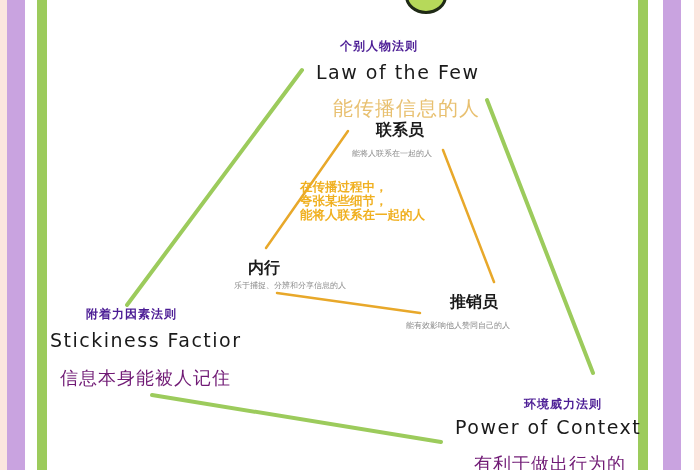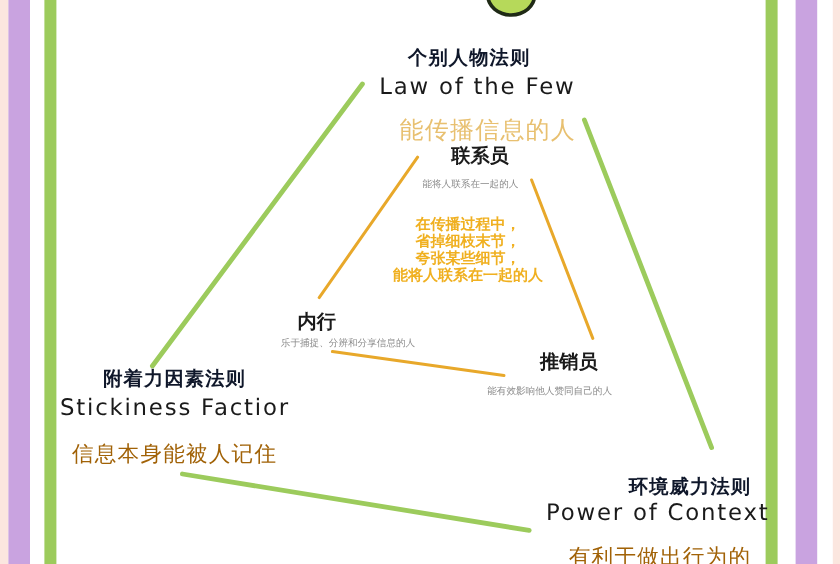--- a/index.html
+++ b/index.html
@@ -14,29 +14,29 @@
   .bar-green-l { position: absolute; left: 37px; top: 0; width: 10px; height: 470px; background: #9ccb5c; }
 
   .top-circle {
     position: absolute; left: 405px; top: -22px; width: 36px; height: 30px;
     border-radius: 50%; background: #b6d95a; border: 3px solid #1f2a16;
   }
 
   svg.lines { position: absolute; left: 0; top: 0; }
 
   .txt { position: absolute; white-space: nowrap; }
-  .zh-title { font-family: "DejaVu Sans", sans-serif; font-weight: bold; font-size: 16px; color: #0f172a; letter-spacing: 1px; }
+  .zh-title { font-family: "DejaVu Sans", sans-serif; font-weight: bold; font-size: 12px; color: #4c1d95; letter-spacing: 1px; }
   .en-title { font-family: "DejaVu Sans", sans-serif; font-size: 19px; color: #1a1a1a; letter-spacing: 1.5px; }
   .desc-orange { font-size: 20px; color: #e8c070; letter-spacing: 1px; }
-  .desc-gray { font-size: 18px; color: #a16207; letter-spacing: 1px; }
+  .desc-gray { font-size: 18px; color: #701a75; letter-spacing: 1px; }
   .role { font-size: 16px; font-weight: bold; color: #1a1a1a; }
   .role-desc { font-size: 8px; color: #8a8a8a; }
   .center-text {
     position: absolute; left: 300px; top: 180px; width: 180px;
-    text-align: center; font-size: 12.5px; font-weight: bold; color: #f0b020; line-height: 14px;
+    font-size: 12.5px; font-weight: bold; color: #f0b020; line-height: 14px;
   }
 </style>
 </head>
 <body>
 
 <div class="edge-pink-l"></div>
 <div class="bar-purple-l"></div>
 <div class="bar-green-l"></div>
 
 <div style="position:absolute;left:638px;top:0;width:10px;height:470px;background:#9ccb5c;"></div>
@@ -58,21 +58,20 @@
 
 <div class="txt zh-title" style="left:340px;top:38px;">个别人物法则</div>
 <div class="txt en-title" style="left:316px;top:61px;">Law of the Few</div>
 <div class="txt desc-orange" style="left:333px;top:95px;">能传播信息的人</div>
 
 <div class="txt role" style="left:376px;top:120px;">联系员</div>
 <div class="txt role-desc" style="left:352px;top:148px;">能将人联系在一起的人</div>
 
 <div class="center-text">
   <div>在传播过程中，</div>
-  <div>省掉细枝末节，</div>
   <div>夸张某些细节，</div>
   <div>能将人联系在一起的人</div>
 </div>
 
 <div class="txt role" style="left:248px;top:258px;">内行</div>
 <div class="txt role-desc" style="left:234px;top:280px;">乐于捕捉、分辨和分享信息的人</div>
 
 <div class="txt role" style="left:450px;top:292px;">推销员</div>
 <div class="txt role-desc" style="left:406px;top:320px;">能有效影响他人赞同自己的人</div>
 

